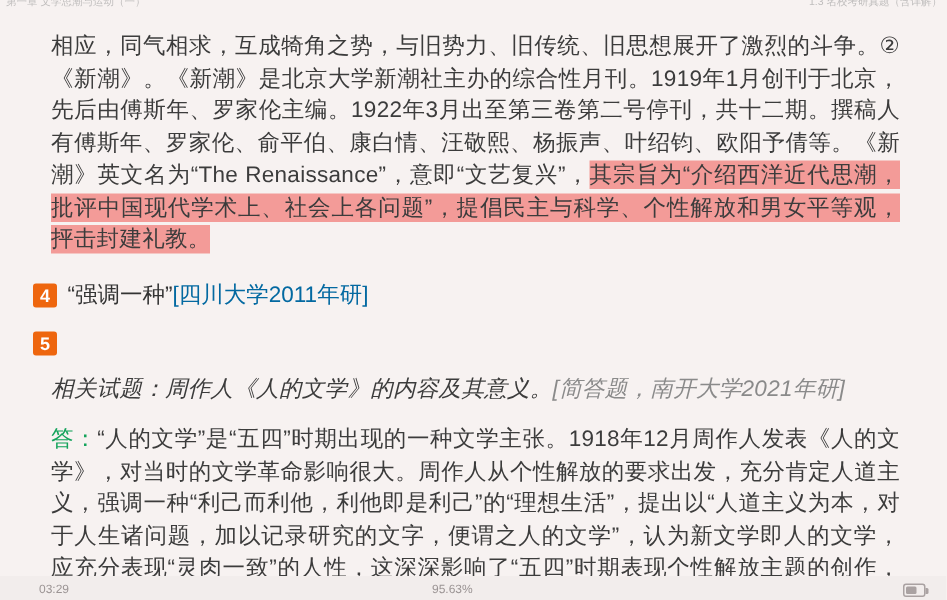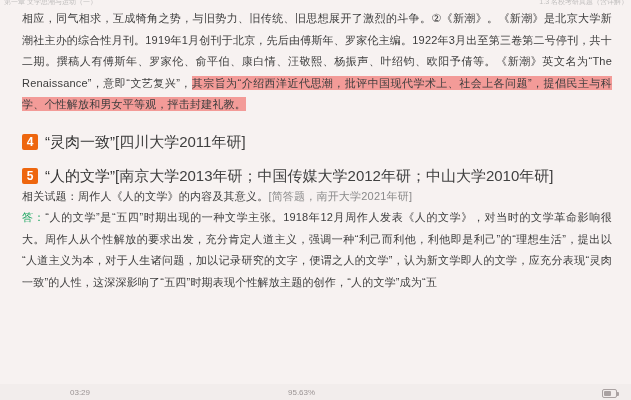--- a/index.html
+++ b/index.html
@@ -14,52 +14,52 @@
     padding:8px 19px 0 22px;
     box-sizing:border-box;
   }
   .header-artifact{
     position:absolute;top:0;font-size:7px;color:#9a9a9a;opacity:.6;
     line-height:8px;transform:translateY(-2px);white-space:nowrap;
   }
   .header-artifact.left{left:4px;}
   .header-artifact.right{right:3px;}
   p.body-text{
-    margin:0;font-size:11px;line-height:21.5px;
+    margin:12px;font-size:15px;line-height:21.5px;
     text-align:justify;letter-spacing:.2px;
   }
   .intro{margin-top:-7px;}
   mark.hl{
     background:#f39b98;color:#3c3c3c;padding:1px 0;
   }
   .question-line{
     margin-top:16px;font-size:15px;line-height:20px;
     display:flex;align-items:center;
   }
   .q-badge{
     display:inline-flex;align-items:center;justify-content:center;
     width:16px;height:16px;border-radius:2px;
     background:#ee660e;color:#fff;font-size:12px;font-weight:bold;
     margin-right:7px;flex:0 0 auto;
   }
   .q-title{color:#333;}
-  .q-source{color:#404040;}
+  .q-source{color:#0369a1;}
   .answer{margin-top:10px;}
   .answer-label{color:#13a35b;}
   .q5{margin-top:14px;}
-  .related{margin-top:14px;font-size:15px;line-height:21.5px;}
+  .related{margin-top:14px;font-size:15px;line-height:21.5px;font-style:italic;}
   .related .src{color:#8a8a8a;}
   .answer5{margin-top:7px;}
   .status-bar{
     position:absolute;left:0;right:0;bottom:0;height:16px;
     background:#f2edec;
     font-size:8px;color:#9b9494;
     display:flex;align-items:center;
   }
-  .status-time{position:absolute;left:26px;margin-left:44px;}
+  .status-time{position:absolute;left:26px;}
   .status-progress{position:absolute;left:288px;}
   .battery{
     position:absolute;right:14px;top:5px;
     width:13px;height:7px;border:1px solid #aaa2a2;border-radius:2px;
   }
   .battery::before{
     content:"";position:absolute;left:1px;top:1px;bottom:1px;width:7px;
     background:#aaa2a2;border-radius:1px;
   }
   .battery::after{
@@ -73,30 +73,27 @@
 <div class="page">
 
   <div class="header-artifact left">第一章 文学思潮与运动（一）</div>
   <div class="header-artifact right">1.3 名校考研真题（含详解）</div>
 
   <p class="body-text intro"><span>相应，同气相求，互成犄角之势，与旧势力、旧传统、旧思想展开了激烈的斗争。②《新潮》。《新潮》是北京大学新潮社主办的综合性月刊。1919年1月创刊于北京，先后由傅斯年、罗家伦主编。1922年3月出至第三卷第二号停刊，共十二期。撰稿人有傅斯年、罗家伦、俞平伯、康白情、汪敬熙、杨振声、叶绍钧、欧阳予倩等。《新潮》英文名为“The Renaissance”，意即“文艺复兴”，</span><mark class="hl">其宗旨为“介绍西洋近代思潮，批评中国现代学术上、社会上各问题”，提倡民主与科学、个性解放和男女平等观，抨击封建礼教。</mark></p>
 
   <div class="question-line">
     <span class="q-badge">4</span>
     <span>
-      <span class="q-title">“灵肉一致”</span><span class="q-source">[四川大学2011年研]</span>
+      <span class="q-title">“强调一种”</span><span class="q-source">[四川大学2011年研]</span>
     </span>
   </div>
 
 
   <div class="question-line q5">
     <span class="q-badge">5</span>
-    <span>
-      <span class="q-title">“人的文学”</span><span class="q-source">[南京大学2013年研；中国传媒大学2012年研；中山大学2010年研]</span>
-    </span>
   </div>
 
   <p class="body-text related"><span>相关试题：</span><span>周作人《人的文学》的内容及其意义。</span><span class="src">[简答题，南开大学2021年研]</span></p>
 
   <p class="body-text answer5"><span class="answer-label">答：</span><span>“人的文学”是“五四”时期出现的一种文学主张。1918年12月周作人发表《人的文学》，对当时的文学革命影响很大。周作人从个性解放的要求出发，充分肯定人道主义，强调一种“利己而利他，利他即是利己”的“理想生活”，提出以“人道主义为本，对于人生诸问题，加以记录研究的文字，便谓之人的文学”，认为新文学即人的文学，应充分表现“灵肉一致”的人性，这深深影响了“五四”时期表现个性解放主题的创作，“人的文学”成为“五</span></p>
 
 </div>
 
 <div class="status-bar">
   <span class="status-time">03:29</span>

